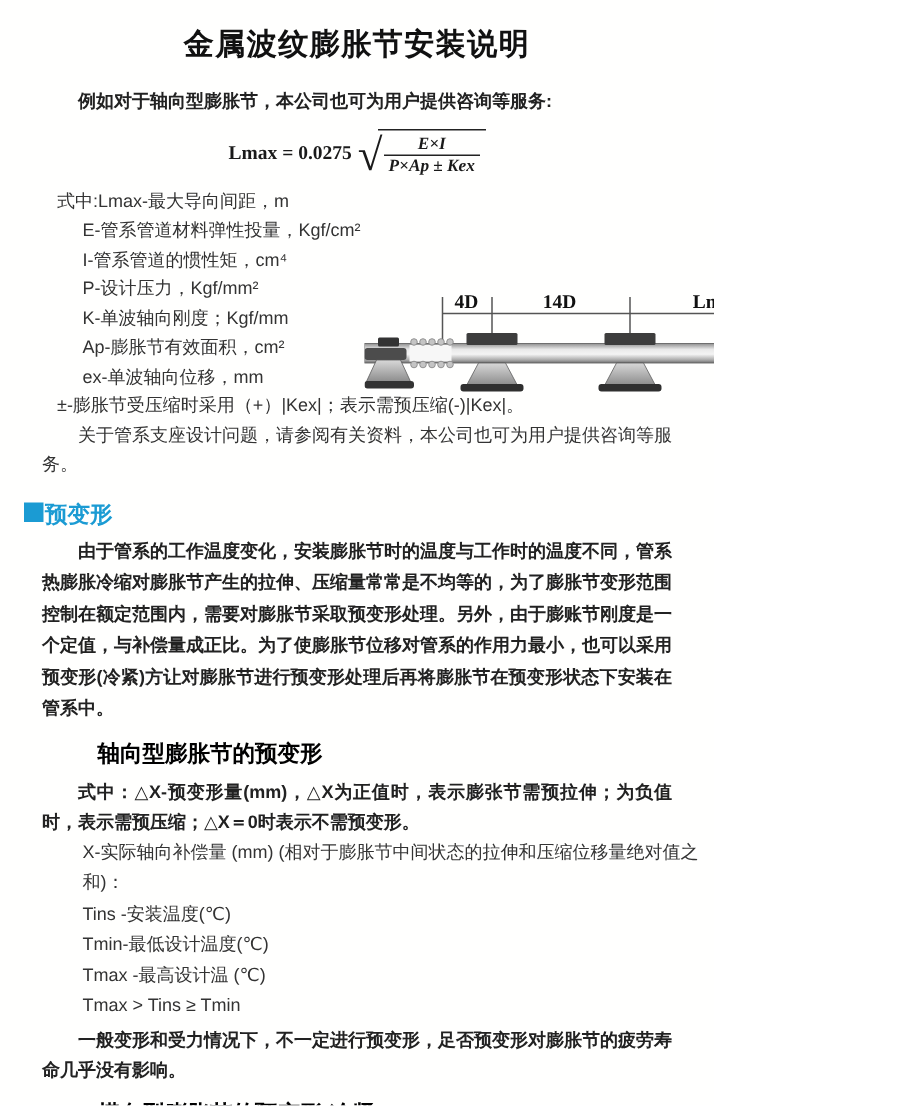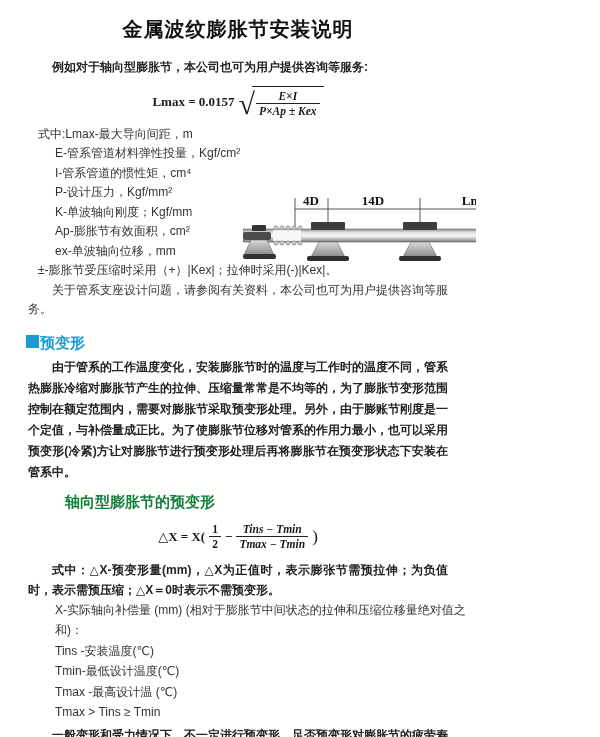--- a/index.html
+++ b/index.html
@@ -97,38 +97,38 @@
     text-indent:24px;
     line-height:19.5px;
     color:#333;
   }
   
   .diagram{
     position:absolute;
     top:191px;left:243px;
     width:352px;height:96px;
   }
-  .sec-head{margin:14px 0 4px 26px;}
+  .sec-head{margin:14px 0 4px 16px;}
   .sec-head .sec-title2{
     color:#1b9bd3;
     font-size:15px;
     font-weight:bold;
     vertical-align:middle;
   }
   .p-body{
     margin:4px 28px 0;
     line-height:21px;
     text-indent:24px;
     text-align:justify;
     font-weight:bold;
     color:#222;
   }
   .sub-head{
     margin:10px 0 0 65px;
-    color:#15803d;
+    color:#000000;
     font-size:15px;
     font-weight:bold;
   }
   .sub-head.left{}
   .var-line{line-height:20.5px;color:#333;}
   .note-line{
     margin:6px 28px 0;
     line-height:20px;
     text-indent:24px;
     text-align:justify;
@@ -146,41 +146,41 @@
 <body>
 
 <div class="page">
 
   <h1 class="title">金属波纹膨胀节安装说明</h1>
 
 
   <p class="p-indent">例如对于轴向型膨胀节，本公司也可为用户提供咨询等服务:</p>
 
   <div class="formula f1">
-    <span>Lmax = 0.0157</span>
+    <span>Lmax = 0.0275</span>
     <span class="radical">
       <span class="rad-sign">√</span>
       <span class="rad-body">
         <span class="frac italic">
           <span class="num">E×I</span>
           <span class="den">P×Ap ± Kex</span>
         </span>
       </span>
     </span>
   </div>
 
   <div class="defs">
     <div class="def-line ml38">式中:Lmax-最大导向间距，m</div>
     <div class="def-line ml55">E-管系管道材料弹性投量，Kgf/cm²</div>
     <div class="def-line ml55">I-管系管道的惯性矩，cm⁴</div>
     <div class="def-line ml55">P-设计压力，Kgf/mm²</div>
     <div class="def-line ml55">K-单波轴向刚度；Kgf/mm</div>
     <div class="def-line ml55">Ap-膨胀节有效面积，cm²</div>
     <div class="def-line ml55">ex-单波轴向位移，mm</div>
-    <div class="def-line ml38">±-膨胀节受压缩时采用（+）|Kex|；拉伸时采用(-)|Kex|。</div>
+    <div class="def-line ml38">±-膨胀节受压缩时采用（+）|Kex|；表示需预压缩(-)|Kex|。</div>
     <div class="def-indent">关于管系支座设计问题，请参阅有关资料，本公司也可为用户提供咨询等服务。</div>
   </div>
 
   <div class="diagram">
     <svg width="352" height="96" viewBox="0 0 352 96">
       <defs>
         <linearGradient id="pipeGrad" x1="0" y1="0" x2="0" y2="1">
           <stop offset="0" stop-color="#8f8f8f"></stop>
           <stop offset="0.3" stop-color="#e9e9e9"></stop>
           <stop offset="0.55" stop-color="#f4f4f4"></stop>
@@ -243,33 +243,20 @@
       </g>
     </svg>
   </div>
 
   <div class="sec-head"><span class="sq small"></span><span class="sec-title2">预变形</span></div>
 
   <p class="p-body">由于管系的工作温度变化，安装膨胀节时的温度与工作时的温度不同，管系热膨胀冷缩对膨胀节产生的拉伸、压缩量常常是不均等的，为了膨胀节变形范围控制在额定范围内，需要对膨胀节采取预变形处理。另外，由于膨账节刚度是一个定值，与补偿量成正比。为了使膨胀节位移对管系的作用力最小，也可以采用预变形(冷紧)方让对膨胀节进行预变形处理后再将膨胀节在预变形状态下安装在管系中。</p>
 
   <div class="sub-head">轴向型膨胀节的预变形</div>
 
-  <div class="formula fx">
-    <span>△X = X(</span>
-    <span class="frac">
-      <span class="num">1</span>
-      <span class="den">2</span>
-    </span>
-    <span>−</span>
-    <span class="frac italic">
-      <span class="num">Tins − Tmin</span>
-      <span class="den">Tmax − Tmin</span>
-    </span>
-    <span class="paren">)</span>
-  </div>
 
   <p class="note-line">式中：△X-预变形量(mm)，△X为正值时，表示膨张节需预拉伸；为负值时，表示需预压缩；△X＝0时表示不需预变形。</p>
 
   <div>
     <div class="var-line ml55">X-实际轴向补偿量 (mm) (相对于膨胀节中间状态的拉伸和压缩位移量绝对值之和)：</div>
     <div class="var-line ml55">Tins -安装温度(℃)</div>
     <div class="var-line ml55">Tmin-最低设计温度(℃)</div>
     <div class="var-line ml55">Tmax -最高设计温 (℃)</div>
     <div class="var-line ml55">Tmax &gt; Tins ≥ Tmin</div>
     <p class="note-line" style="margin-top:2px">一般变形和受力情况下，不一定进行预变形，足否预变形对膨胀节的疲劳寿命几乎没有影响。</p>

